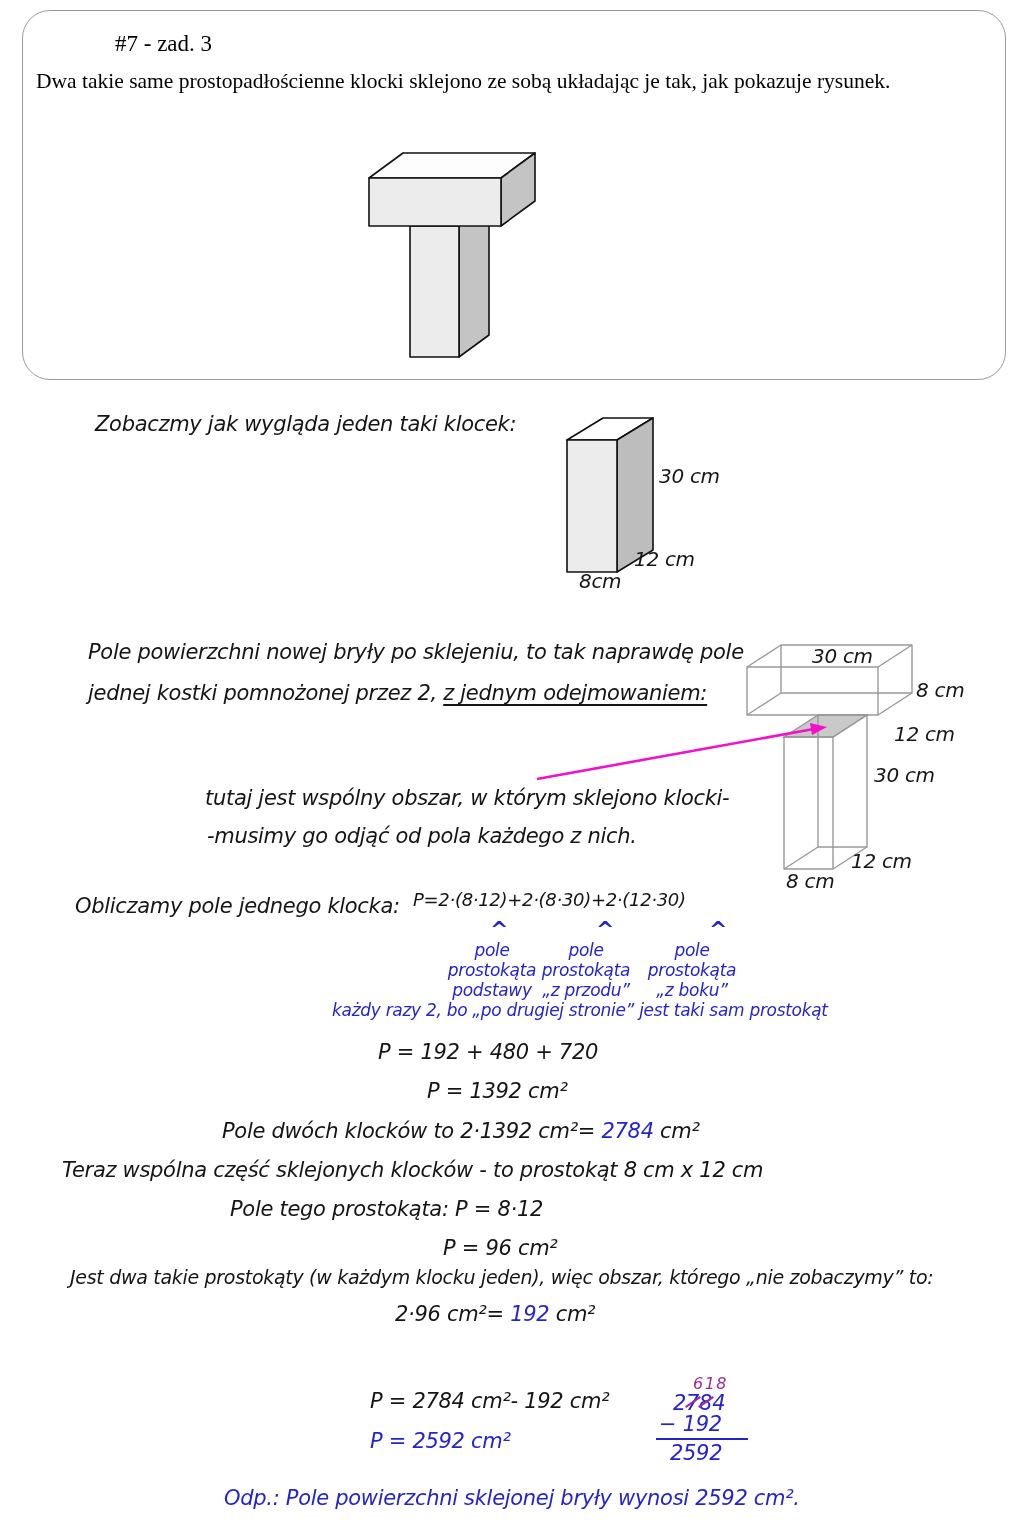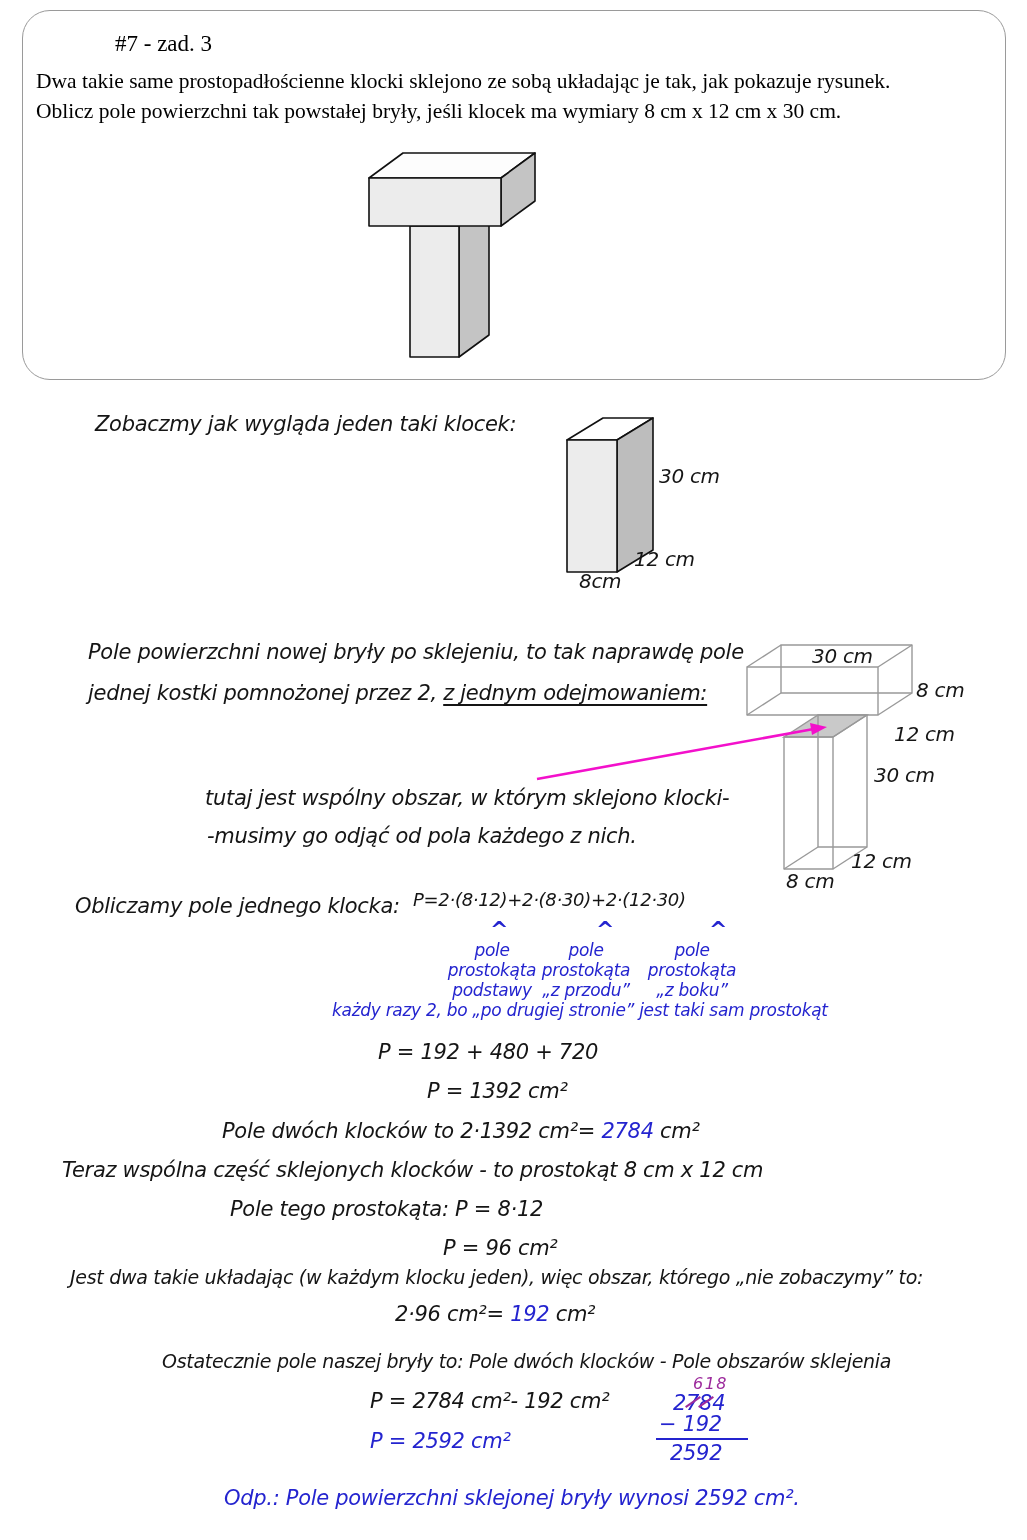--- a/index.html
+++ b/index.html
@@ -27,21 +27,20 @@
   .arrow-head{fill:var(--magenta);}
 </style>
 </head>
 <body>
 
 <div id="page">
 
   <div class="probbox">
     <div class="serif" style="left:92px;top:20px;font-size:23px;">#7 - zad. 3</div>
     <div class="serif" style="left:13px;top:58px;font-size:21.5px;">Dwa takie same prostopadłościenne klocki sklejono ze sobą układając je tak, jak pokazuje rysunek.</div>
-    <div class="serif" style="left:13px;top:88px;font-size:21.5px;">Oblicz pole powierzchni tak powstałej bryły, jeśli klocek ma wymiary 8 cm x 12 cm x 30 cm.</div>
 
     <svg style="left:323px;top:130px;" width="220" height="222" viewBox="0 0 220 222">
 
       <polygon class="solid-edge" style="fill:#c4c4c4;" points="113,85 143,63 143,194 113,216"></polygon>
       <rect class="solid-edge" style="fill:#ececec;" x="64" y="85" width="49" height="131"></rect>
 
       <polygon class="solid-edge" style="fill:#fdfdfd;" points="23,37 155,37 189,12 57,12"></polygon>
       <polygon class="solid-edge" style="fill:#c4c4c4;" points="155,37 189,12 189,60 155,85"></polygon>
       <rect class="solid-edge" style="fill:#ececec;" x="23" y="37" width="132" height="48"></rect>
     </svg>
@@ -114,23 +113,22 @@
     <span>„z boku”</span>
   </div>
   <div class="hand blue sm" style="left:332px;top:1000px;">każdy razy 2, bo „po drugiej stronie” jest taki sam prostokąt</div>
 
   <div class="hand" style="left:378px;top:1040px;">P = 192 + 480 + 720</div>
   <div class="hand" style="left:427px;top:1079px;">P = 1392 cm²</div>
   <div class="hand" style="left:222px;top:1119px;"><span>Pole dwóch klocków to 2·1392 cm²= </span><span class="blue">2784</span><span> cm²</span></div>
   <div class="hand" style="left:62px;top:1158px;">Teraz wspólna część sklejonych klocków - to prostokąt 8 cm x 12 cm</div>
   <div class="hand" style="left:230px;top:1197px;">Pole tego prostokąta: P = 8·12</div>
   <div class="hand" style="left:443px;top:1236px;">P = 96 cm²</div>
-  <div class="hand" style="left:70px;top:1266px;font-size:19px;">Jest dwa takie układając (w każdym klocku jeden), więc obszar, którego „nie zobaczymy” to:</div>
+  <div class="hand" style="left:70px;top:1266px;font-size:19px;">Jest dwa takie prostokąty (w każdym klocku jeden), więc obszar, którego „nie zobaczymy” to:</div>
   <div class="hand" style="left:395px;top:1302px;"><span>2·96 cm²= </span><span class="blue">192</span><span> cm²</span></div>
-  <div class="hand" style="left:162px;top:1350px;font-size:19px;">Ostatecznie pole naszej bryły to: Pole dwóch klocków - Pole obszarów sklejenia</div>
   <div class="hand" style="left:370px;top:1389px;">P = 2784 cm²- 192 cm²</div>
   <div class="hand blue" style="left:370px;top:1429px;">P = 2592 cm²</div>
 
   <div class="hand purple" style="left:685px;top:1374px;font-size:16px;letter-spacing:1.5px;">618</div>
   <div class="hand blue" style="left:673px;top:1391px;">2784</div>
   <div class="strike" style="left:692px;top:1393px;transform:rotate(55deg);"></div>
   <div class="strike" style="left:705px;top:1393px;transform:rotate(55deg);"></div>
   <div class="hand blue" style="left:659px;top:1412px;">− 192</div>
   <div class="rule" style="left:656px;top:1438px;width:92px;"></div>
   <div class="hand blue" style="left:670px;top:1441px;">2592</div>

